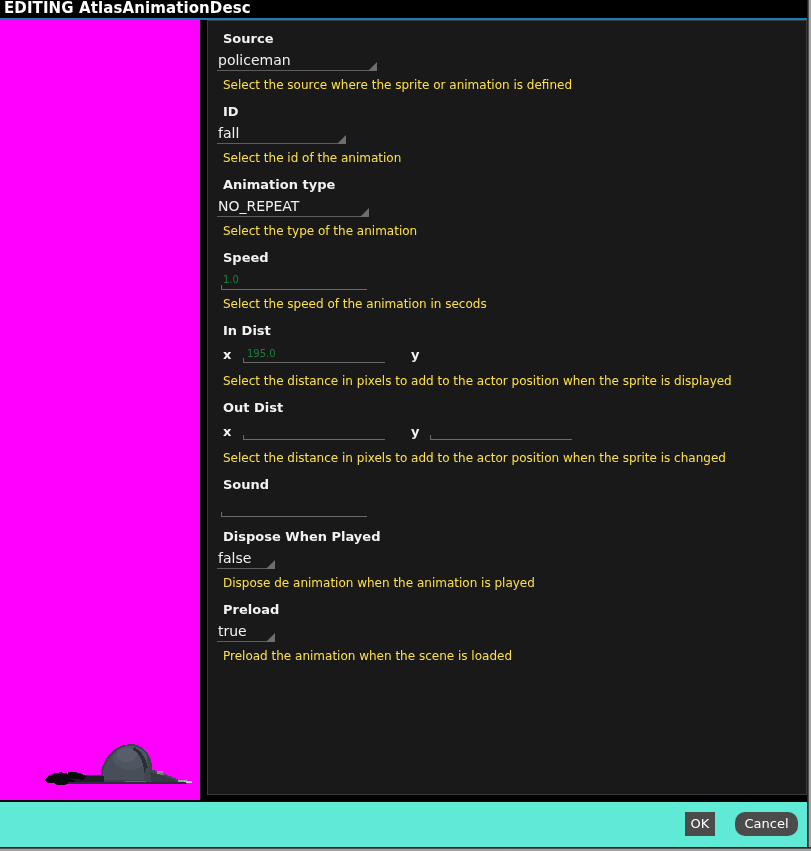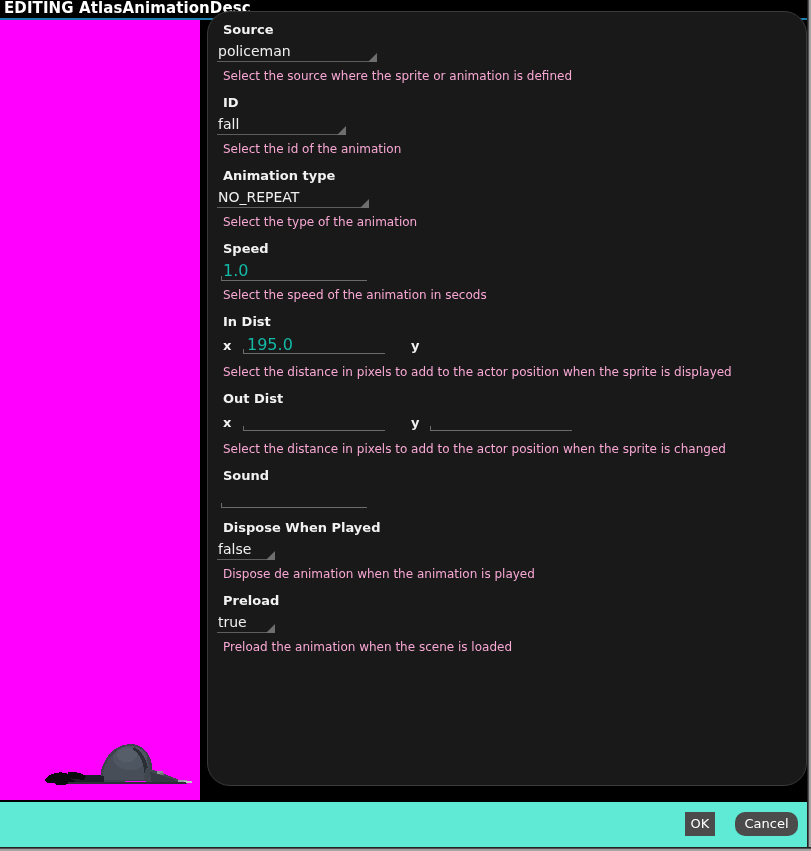--- a/index.html
+++ b/index.html
@@ -74,50 +74,49 @@
     position: absolute;
     left: 38px;
     bottom: 8px;
     width: 160px;
     height: 58px;
   }
 
   
   .form-panel {
     position: absolute;
-    left: 207px; top: 11px;
+    left: 207px; top: 20px;
     width: 600px; height: 775px;
     background: #19191a;
     border-top: 1px solid #3a3a3c;
     border-left: 1px solid #3a3a3c;
     border-right: 1px solid #3a3a3c;
     border-bottom: 1px solid #3a3a3c;
     box-sizing: border-box;
     overflow: hidden;
-    border-radius: 23px;
   }
   .form-inner {
     position: absolute;
     left: 0; top: 0;
     width: 598px;
   }
 
   .field {
     position: relative;
     padding: 0 0 0 0;
   }
   .field-label {
     color: #f2f2f2;
     font-size: 13px;
     font-weight: bold;
     padding: 10px 0 2px 15px;
     line-height: 16px;
   }
   .field-help {
-    color: #f9a8d4;
+    color: #fde047;
     font-size: 12px;
     padding: 5px 0 2px 15px;
     line-height: 14px;
     white-space: nowrap;
   }
 
   
   .select {
     position: relative;
     margin: 2px 0 0 9px;
@@ -147,22 +146,22 @@
 
   
   .textinput {
     position: relative;
     margin: 4px 0 0 13px;
     height: 20px;
   }
   .textinput-value {
     position: absolute;
     left: 2px; top: 0;
-    color: #14b8a6;
-    font-size: 16px;
+    color: #15803d;
+    font-size: 10px;
     line-height: 16px;
     white-space: nowrap;
   }
   .textinput-line {
     position: absolute;
     left: 0; top: 17px;
     height: 1px;
     background: #6b6b6b;
   }
   .textinput-tick {

